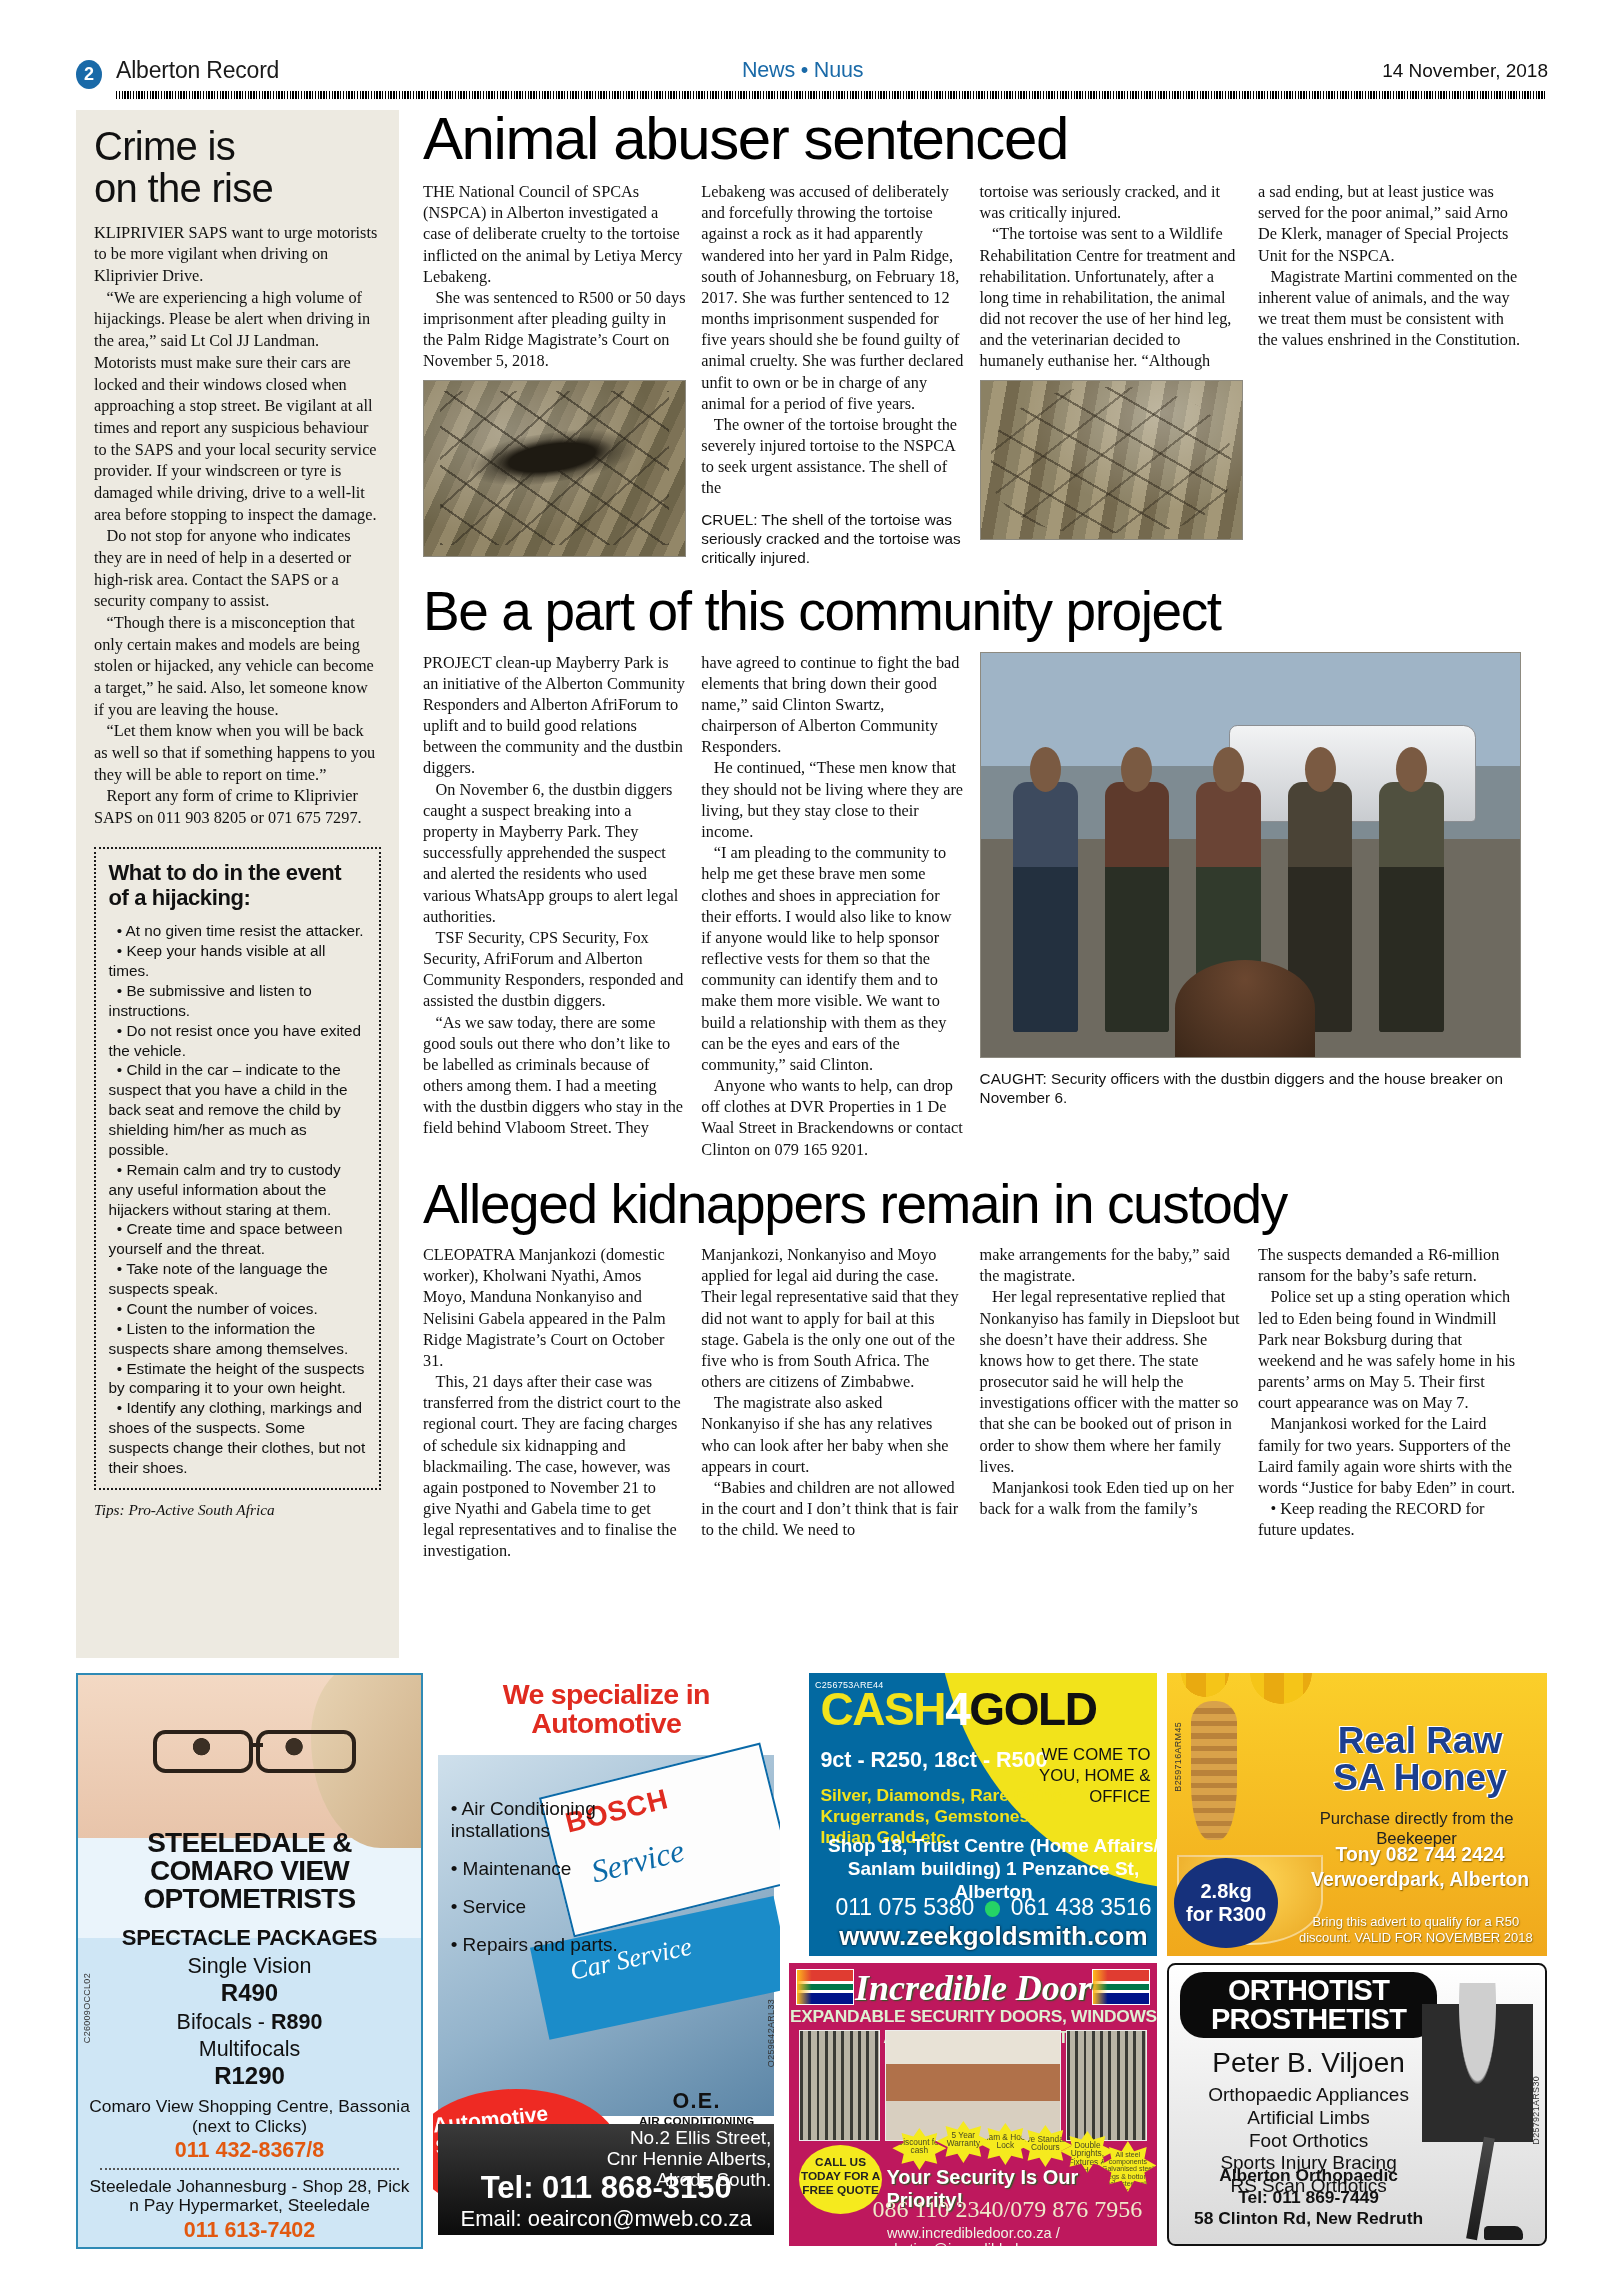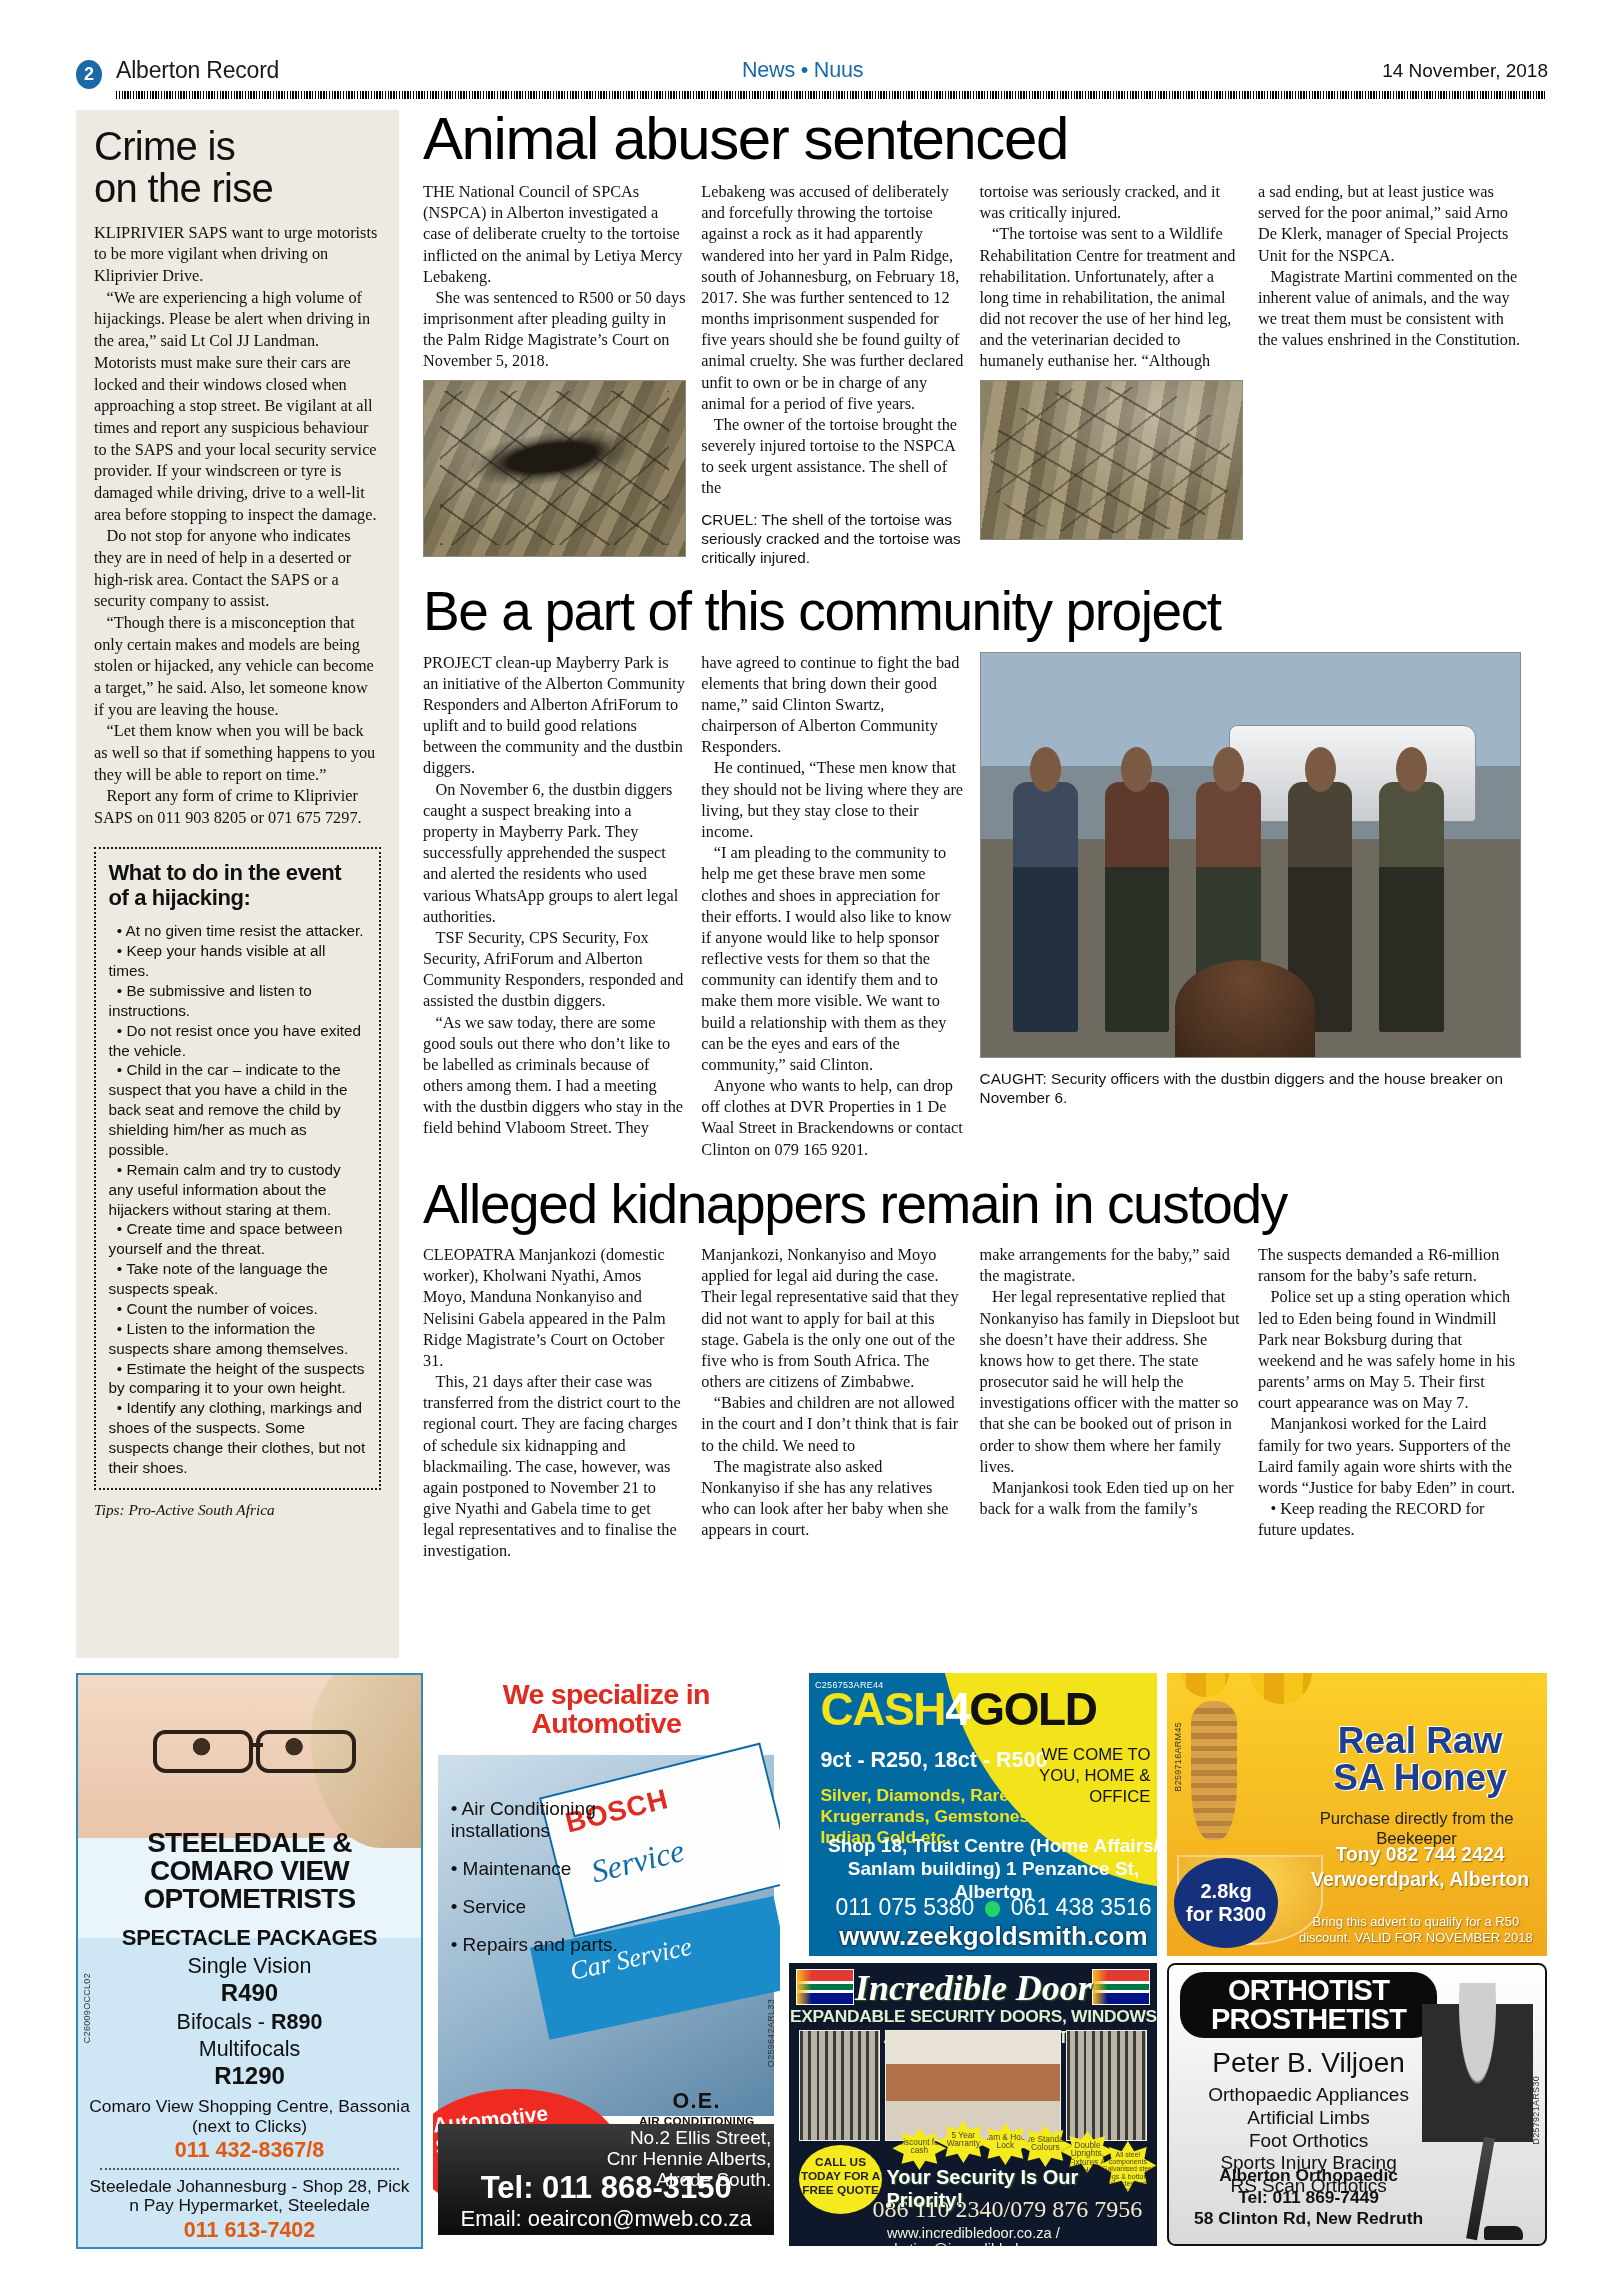--- a/index.html
+++ b/index.html
@@ -311,21 +311,21 @@
     display: inline-block; width: 15.3px; height: 15.3px; background: #25d366;
     border-radius: 50%; margin: 0 4.2px; vertical-align: middle;
   }
   .gold-web {
     position: absolute; left: 5.6px; top: 248px; width: 357px; text-align: center;
     font-family: "Liberation Sans", sans-serif; font-weight: bold; font-size: 26px; color: #fff;
     text-shadow: 0 0 2.8px #000;
   }
 
   
-  .ad-door { height: 283px; background: #0f172a; position: relative; overflow: hidden; }
+  .ad-door { height: 283px; background: #be185d; position: relative; overflow: hidden; }
   .door-flag {
     position: absolute; top: 5.6px; width: 58px; height: 36px; border: 1.4px solid #fff;
     background:
       linear-gradient(#e03c31 0 33%, #ffffff 33% 40%, #007749 40% 60%, #ffffff 60% 67%, #001489 67% 100%);
   }
   .door-flag.l { left: 7px; }
   .door-flag.r { right: 7px; }
   .door-flag::after {
     content: ""; position: absolute; left: 0; top: 0; width: 36%; height: 100%;
     background: linear-gradient(to right, #ffb81c, transparent 70%);
@@ -580,22 +580,22 @@
 
     <div style="margin-top:18px;">
       <div class="headline h3">Alleged kidnappers remain in custody</div>
       <div class="cols4">
         <div class="col">
           <p class="first">CLEOPATRA Manjankozi (domestic worker), Kholwani Nyathi, Amos Moyo, Manduna Nonkanyiso and Nelisini Gabela appeared in the Palm Ridge Magistrate’s Court on October 31.</p>
           <p>This, 21 days after their case was transferred from the district court to the regional court. They are facing charges of schedule six kidnapping and blackmailing. The case, however, was again postponed to November 21 to give Nyathi and Gabela time to get legal representatives and to finalise the investigation.</p>
         </div>
         <div class="col">
           <p class="first">Manjankozi, Nonkanyiso and Moyo applied for legal aid during the case. Their legal representative said that they did not want to apply for bail at this stage. Gabela is the only one out of the five who is from South Africa. The others are citizens of Zimbabwe.</p>
+          <p>The magistrate also asked Nonkanyiso if she has any relatives who can look after her baby when she appears in court.</p>
           <p>“Babies and children are not allowed in the court and I don’t think that is fair to the child. We need to</p>
-          <p>The magistrate also asked Nonkanyiso if she has any relatives who can look after her baby when she appears in court.</p>
         </div>
         <div class="col">
           <p class="first">make arrangements for the baby,” said the magistrate.</p>
           <p>Her legal representative replied that Nonkanyiso has family in Diepsloot but she doesn’t have their address. She knows how to get there. The state prosecutor said he will help the investigations officer with the matter so that she can be booked out of prison in order to show them where her family lives.</p>
           <p>Manjankosi took Eden tied up on her back for a walk from the family’s</p>
         </div>
         <div class="col">
           <p class="first">The suspects demanded a R6-million ransom for the baby’s safe return.</p>
           <p>Police set up a sting operation which led to Eden being found in Windmill Park near Boksburg during that weekend and he was safely home in his parents’ arms on May 5. Their first court appearance was on May 7.</p>
           <p>Manjankosi worked for the Laird family for two years. Supporters of the Laird family again wore shirts with the words “Justice for baby Eden” in court.</p>

